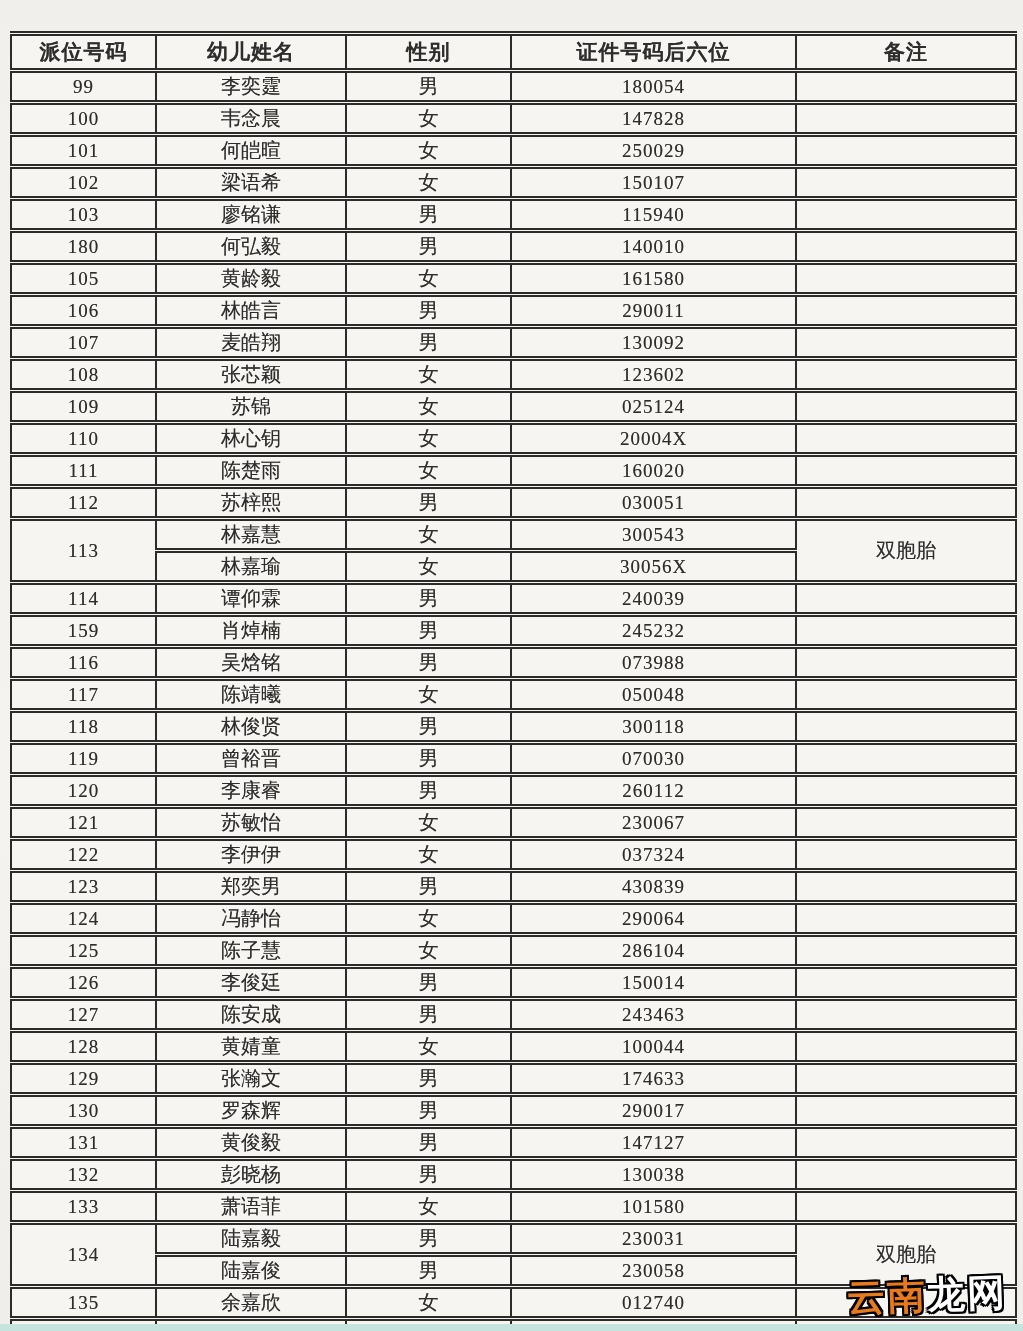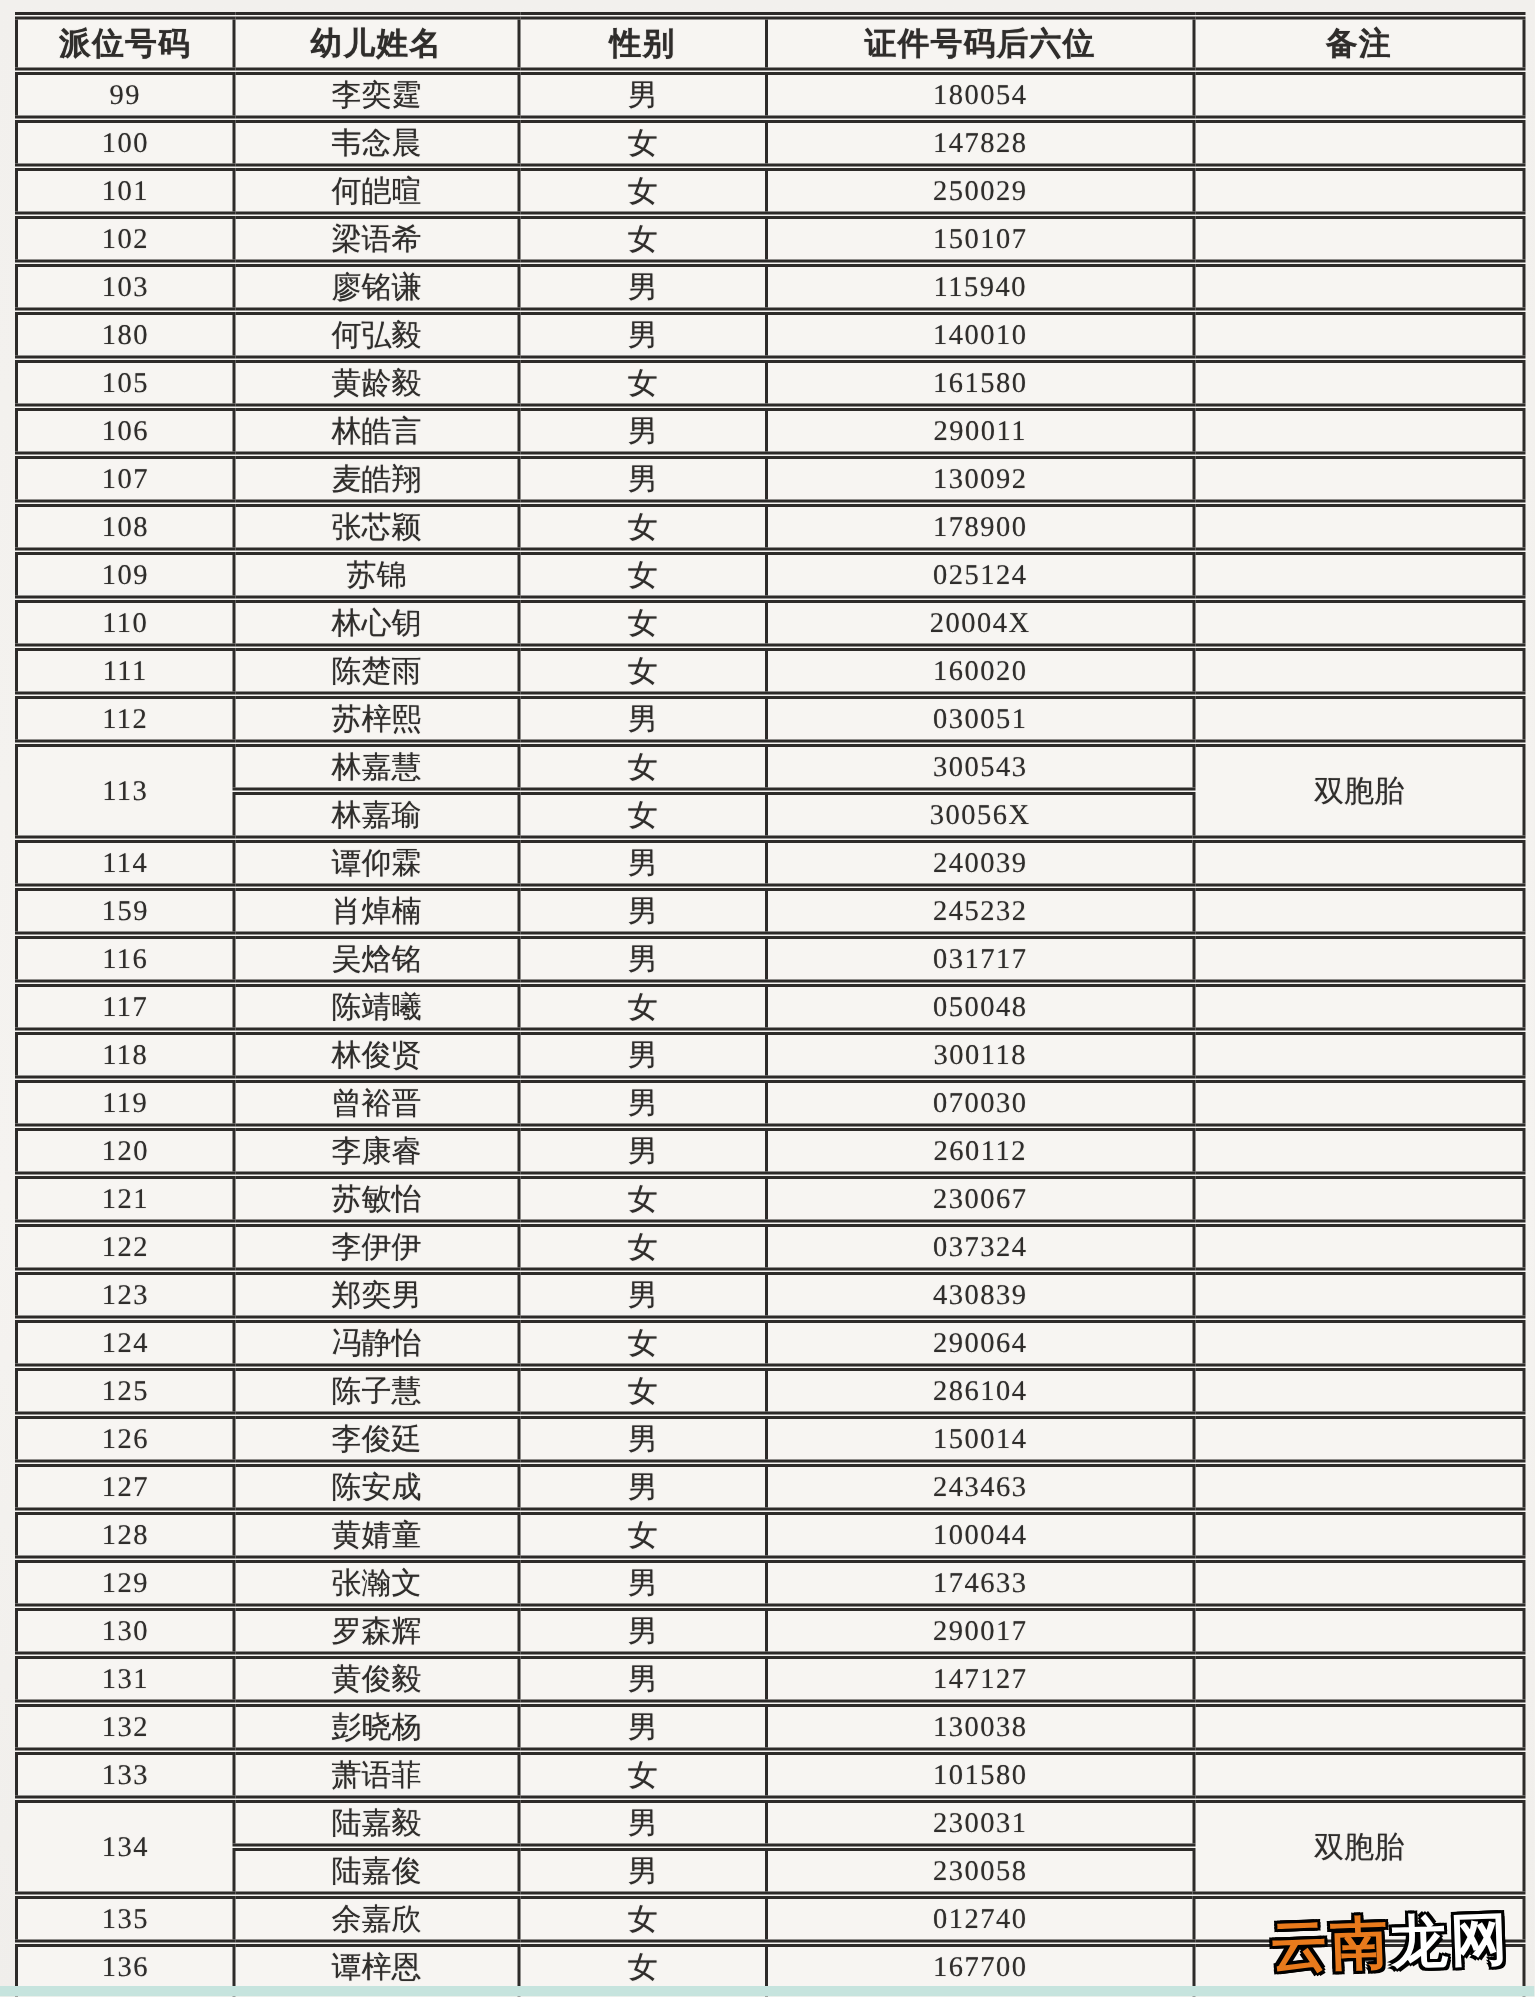--- a/index.html
+++ b/index.html
@@ -6,20 +6,21 @@
   html, body {
     width: 1023px; height: 1331px;
     background: #f1efec;
     font-family: "Liberation Serif", "DejaVu Serif", serif;
     overflow: hidden;
     position: relative;
   }
   .page {
     position: absolute; inset: 0;
     background: linear-gradient(180deg, #f2f0ed 0%, #f5f3f0 60%, #f0eeeb 100%);
+    margin-top: 23px;
   }
   table.roster {
     position: absolute;
     left: 10px; top: 8px;
     width: 1005px;
     border-collapse: collapse;
     table-layout: fixed;
     background: #f7f5f2;
   }
   col.c-no    { width: 145px; }
@@ -156,21 +157,21 @@
           <td class="num">107</td>
           <td>麦皓翔</td>
           <td>男</td>
           <td class="num">130092</td>
           <td></td>
         </tr>
         <tr>
           <td class="num">108</td>
           <td>张芯颖</td>
           <td>女</td>
-          <td class="num">178900</td>
+          <td class="num">123602</td>
           <td></td>
         </tr>
         <tr>
           <td class="num">109</td>
           <td>苏锦</td>
           <td>女</td>
           <td class="num">025124</td>
           <td></td>
         </tr>
         <tr>
@@ -217,21 +218,21 @@
           <td class="num">159</td>
           <td>肖焯楠</td>
           <td>男</td>
           <td class="num">245232</td>
           <td></td>
         </tr>
         <tr>
           <td class="num">116</td>
           <td>吴焓铭</td>
           <td>男</td>
-          <td class="num">031717</td>
+          <td class="num">073988</td>
           <td></td>
         </tr>
         <tr>
           <td class="num">117</td>
           <td>陈靖曦</td>
           <td>女</td>
           <td class="num">050048</td>
           <td></td>
         </tr>
         <tr>

